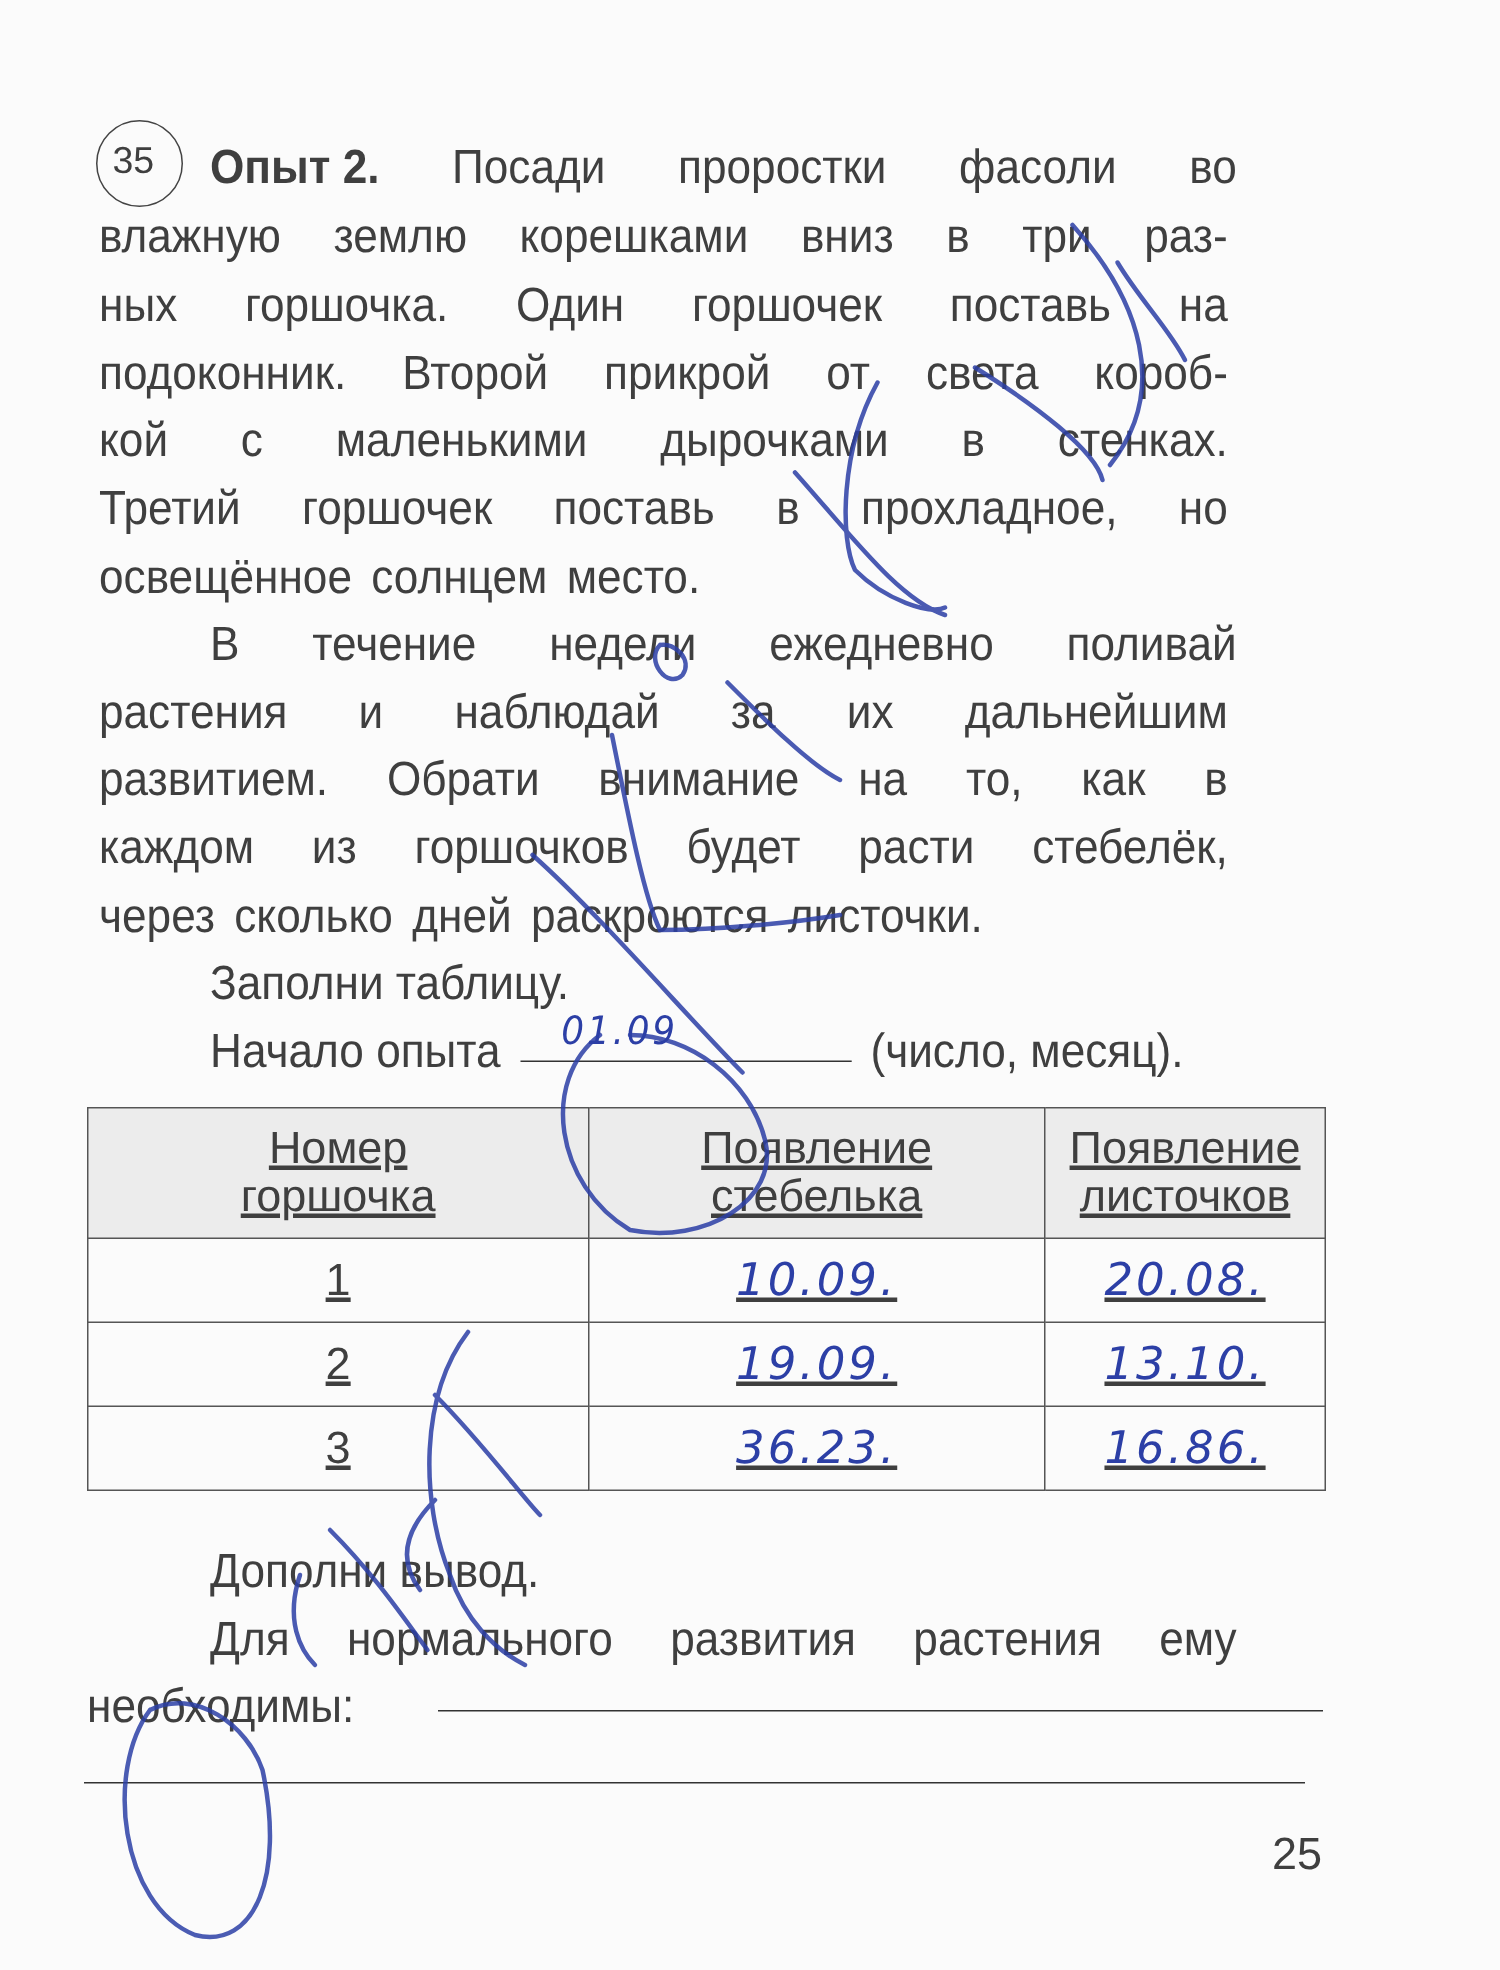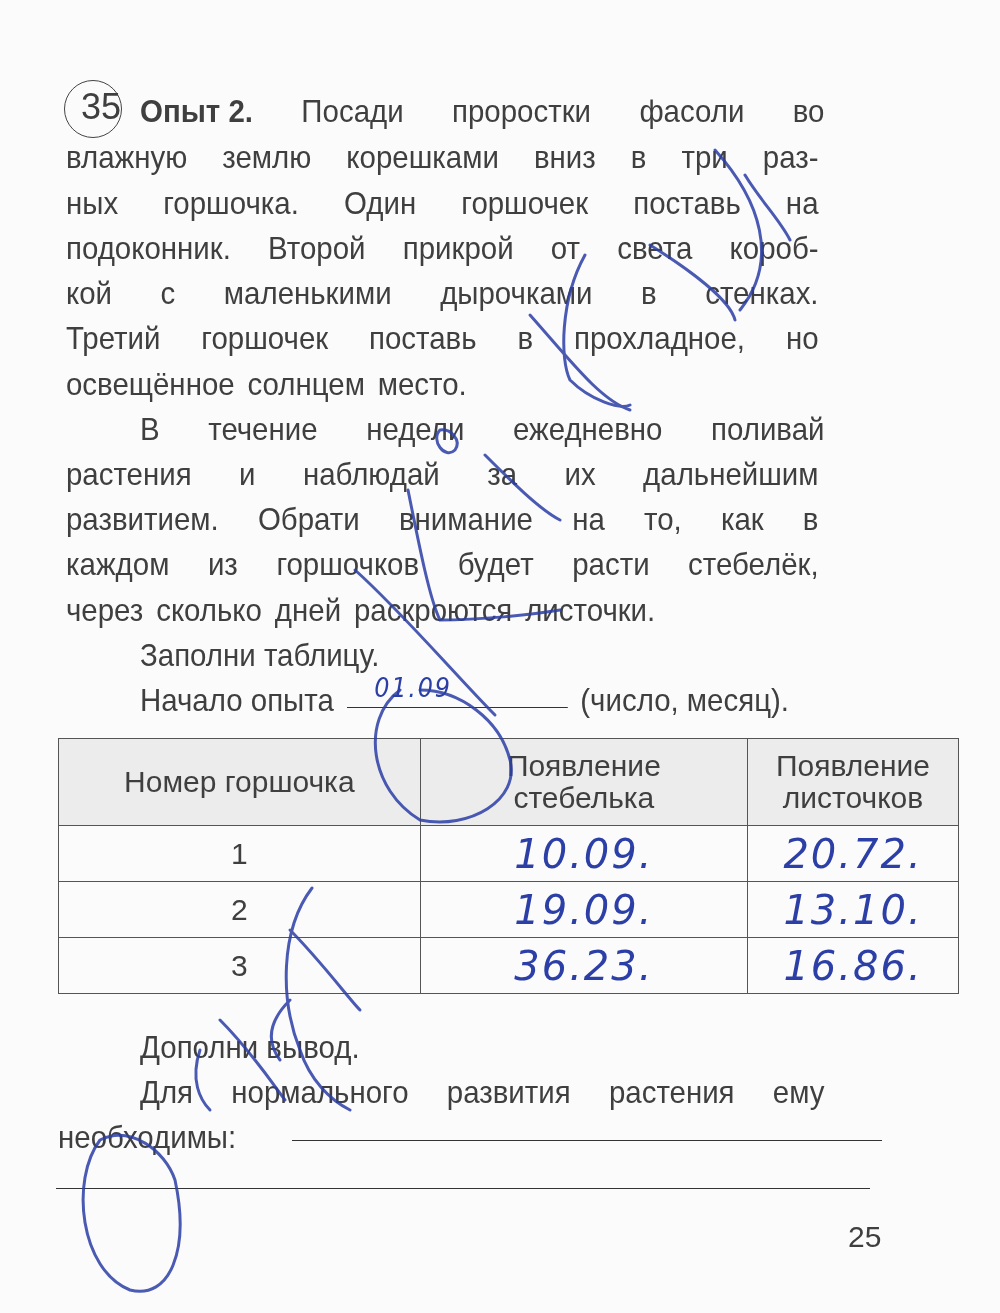--- a/index.html
+++ b/index.html
@@ -13,35 +13,35 @@
     .line {
       position: absolute; left: 66px; width: 818px; height: 46px;
       font-size: 32px; line-height: 46px; white-space: nowrap;
       display: flex; justify-content: space-between; transform: scaleX(0.92); transform-origin: left center;
     }
     .line.last { justify-content: flex-start; gap: 14px; }
     .line.indent { left: 140px; width: 744px; }
     .num-circle {
       position: absolute; left: 64px; top: 80px; width: 58px; height: 58px;
       border: 1.5px solid #444; border-radius: 50%;
-      font-size: 36px; line-height: 52px; text-align: right; padding-left: 10px; box-sizing: border-box;
+      font-size: 25px; line-height: 52px; text-align: left; padding-left: 10px; box-sizing: border-box;
     }
     .bold { font-weight: bold; }
     .blank {
       display: inline-block; width: 240px; border-bottom: 1.5px solid #333; height: 30px;
       position: relative; vertical-align: bottom; margin: 0 14px;
     }
     .hand {
       font-family: "DejaVu Sans", sans-serif; color: #2c3fa6; font-style: italic;
-      font-size: 40px; letter-spacing: 2px;
+      font-size: 30px; letter-spacing: 2px;
     }
     .blank .hand { position: absolute; left: 30px; bottom: -4px; font-size: 26px; }
     table.obs {
-      position: absolute; left: 58px; top: 738px; width: 901px;
-      border-collapse: collapse; font-size: 30px;
+      position: absolute; left: 58px; top: 738px; width: 826px;
+      border-collapse: collapse; font-size: 30px; text-decoration: underline;
     }
     table.obs th, table.obs td { border: 1.5px solid #555; text-align: center; padding: 0; }
     table.obs th { background: #ececec; font-weight: normal; height: 86px; line-height: 32px; }
     table.obs td { height: 55px; }
     table.obs th:nth-child(1), table.obs td:nth-child(1) { width: 275px; }
     table.obs th:nth-child(2), table.obs td:nth-child(2) { width: 275px; }
     .rule { position: absolute; height: 0; border-top: 1.5px solid #333; }
     .page-num { position: absolute; left: 848px; top: 1220px; font-size: 30px; }
     svg.scribble { position: absolute; left: 0; top: 0; pointer-events: none; }
   </style>
@@ -156,28 +156,28 @@
       <span class="hand">01.09</span>
     </span>
     <span>(число, месяц).</span>
   </div>
 
   <table class="obs">
     <thead>
       <tr>
         <th style="padding:0 60px;">Номер горшочка</th>
         <th style="padding:0 40px;margin-top:28px;">Появление стебелька</th>
-        <th style="padding:0 28px;">Появление листочков</th>
+        <th style="padding:0 16px;">Появление листочков</th>
       </tr>
     </thead>
     <tbody>
       <tr>
         <td>1</td>
         <td><span class="hand">10.09.</span></td>
-        <td><span class="hand">20.72.</span></td>
+        <td><span class="hand">20.08.</span></td>
       </tr>
       <tr>
         <td>2</td>
         <td><span class="hand">19.09.</span></td>
         <td><span class="hand">13.10.</span></td>
       </tr>
       <tr>
         <td>3</td>
         <td><span class="hand">36.23.</span></td>
         <td><span class="hand">16.86.</span></td>

